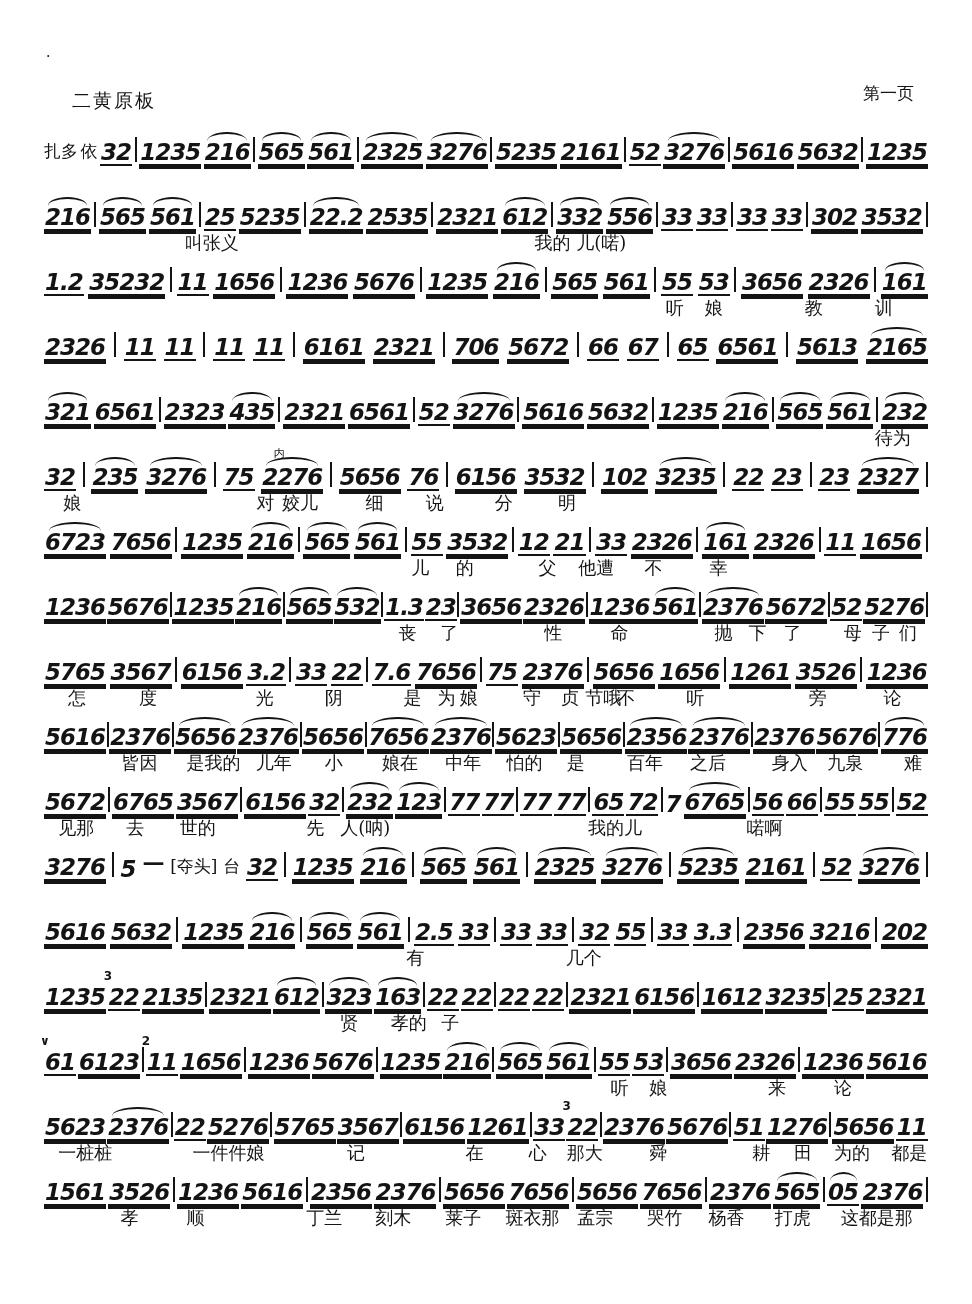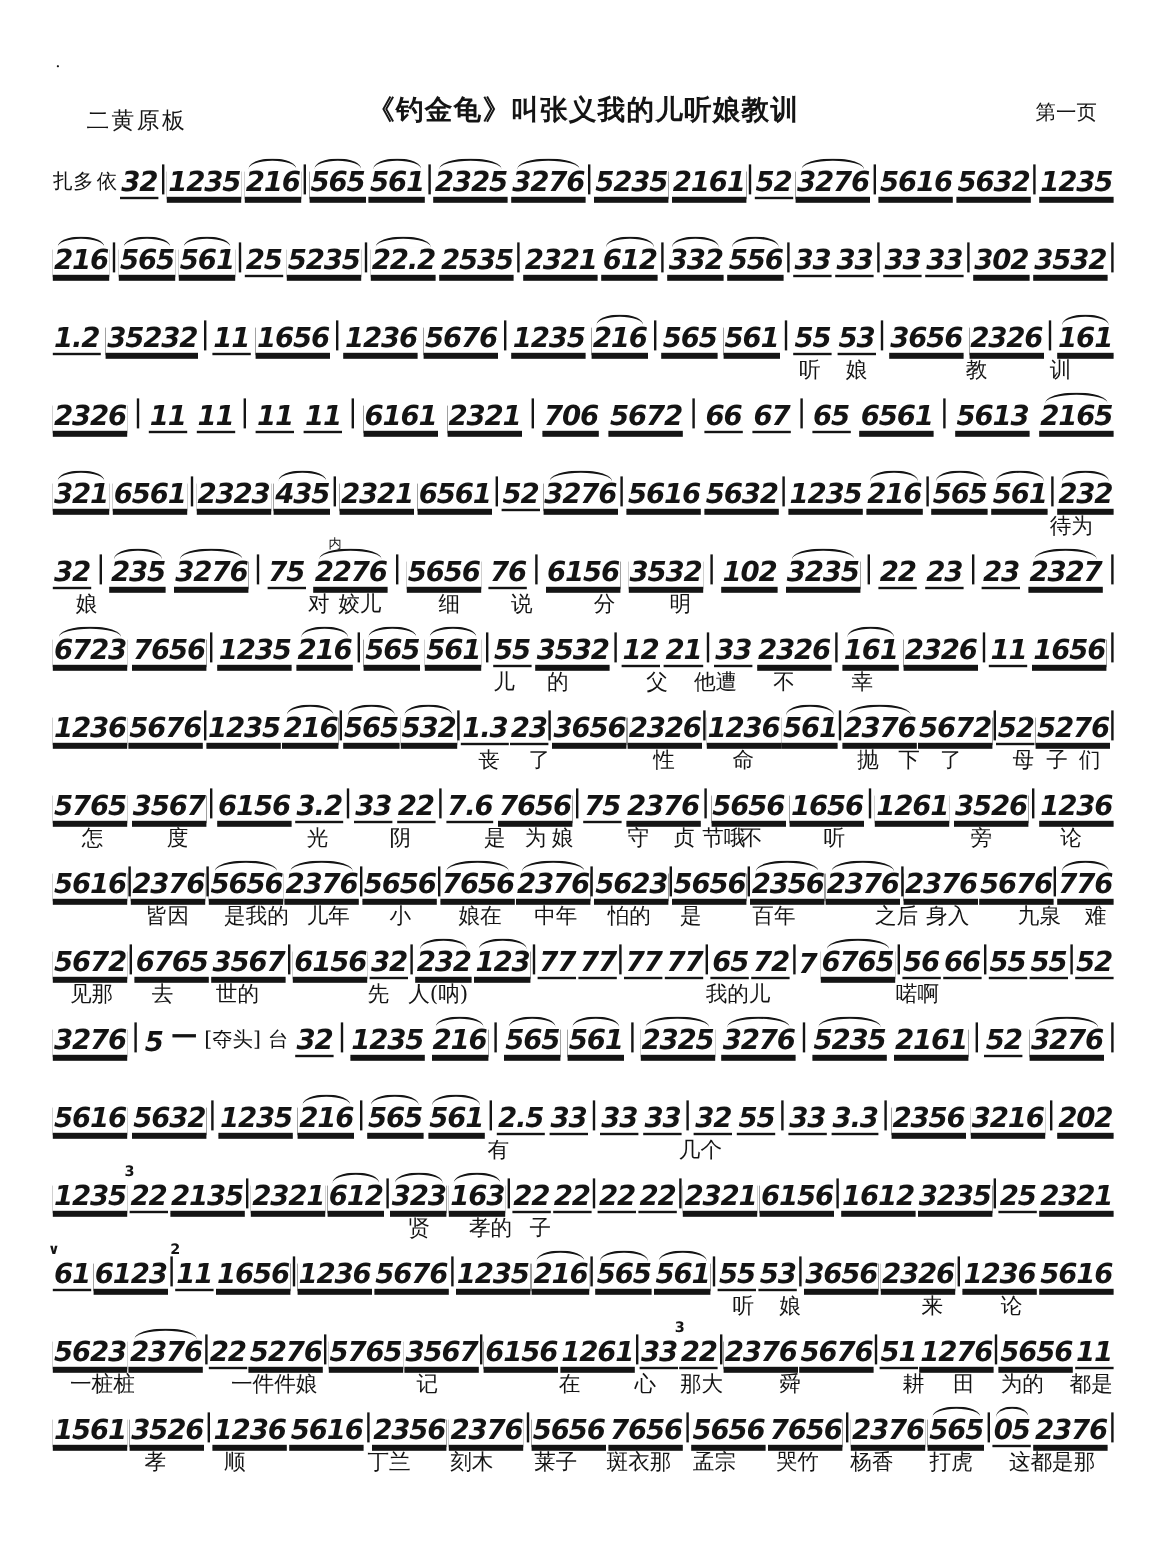--- a/index.html
+++ b/index.html
@@ -43,21 +43,20 @@
   .dash{font-family:"DejaVu Sans",sans-serif;font-weight:700;font-size:22px;align-self:flex-end;padding-bottom:6px;}
   .lyric-row{position:relative;height:25px;font-size:18px;}
   .lyric{position:absolute;top:0;white-space:nowrap;}
 </style>
 </head>
 <body>
 
 <div id="sheet">
   <div id="corner-dot">·</div>
   <div id="mode-label">二黄原板</div>
-  <div id="page-title">《钓金龟》叫张义我的儿听娘教训</div>
   <div id="page-label">第一页</div>
   <div id="score-lines">
       <div class="line-block">
         <div class="note-row">
           <span class="word">扎多</span>
           <span class="word">依</span>
           <span class="num u1">32</span>
           <span class="bar"></span>
           <span class="num u2">1235</span>
           <span class="num u2">216<i class="arc"></i></span>
@@ -102,20 +101,24 @@
           <span class="bar"></span>
           <span class="num u1">33</span>
           <span class="num u1">33</span>
           <span class="bar"></span>
           <span class="num u1">33</span>
           <span class="num u1">33</span>
           <span class="bar"></span>
           <span class="num u2">302</span>
           <span class="num u2">3532</span>
           <span class="bar"></span>
+        </div>
+        <div class="lyric-row">
+          <span class="lyric" style="left: 19%;">叫张义</span>
+          <span class="lyric" style="left: 55%;">我的 儿(喏)</span>
         </div>
       </div>
       <div class="line-block">
         <div class="note-row">
           <span class="num u1">1.2</span>
           <span class="num u2">35232</span>
           <span class="bar"></span>
           <span class="num u1">11</span>
           <span class="num u2">1656</span>
           <span class="bar"></span>
@@ -382,23 +385,23 @@
         <div class="lyric-row">
           <span class="lyric" style="left: 12.5%;">皆因</span>
           <span class="lyric" style="left: 19.2%;">是我的</span>
           <span class="lyric" style="left: 26.3%; text-align: right;">儿年</span>
           <span class="lyric" style="left: 33.4%;">小</span>
           <span class="lyric" style="left: 39.3%;">娘在</span>
           <span class="lyric" style="left: 45.8%;">中年</span>
           <span class="lyric" style="left: 52.1%;">怕的</span>
           <span class="lyric" style="left: 58.3%;">是</span>
           <span class="lyric" style="left: 64.5%;">百年</span>
-          <span class="lyric" style="left: 71%; margin-left: 39px;">之后</span>
+          <span class="lyric" style="left: 71%;">之后</span>
           <span class="lyric" style="left: 79.4%;">身入</span>
-          <span class="lyric" style="left: 85.1%; margin-left: 21px;">九泉</span>
+          <span class="lyric" style="left: 85.1%;">九泉</span>
           <span class="lyric" style="left: 93%;">难</span>
         </div>
       </div>
       <div class="line-block">
         <div class="note-row">
           <span class="num u2">5672</span>
           <span class="bar"></span>
           <span class="num u2">6765</span>
           <span class="num u2">3567</span>
           <span class="bar"></span>

